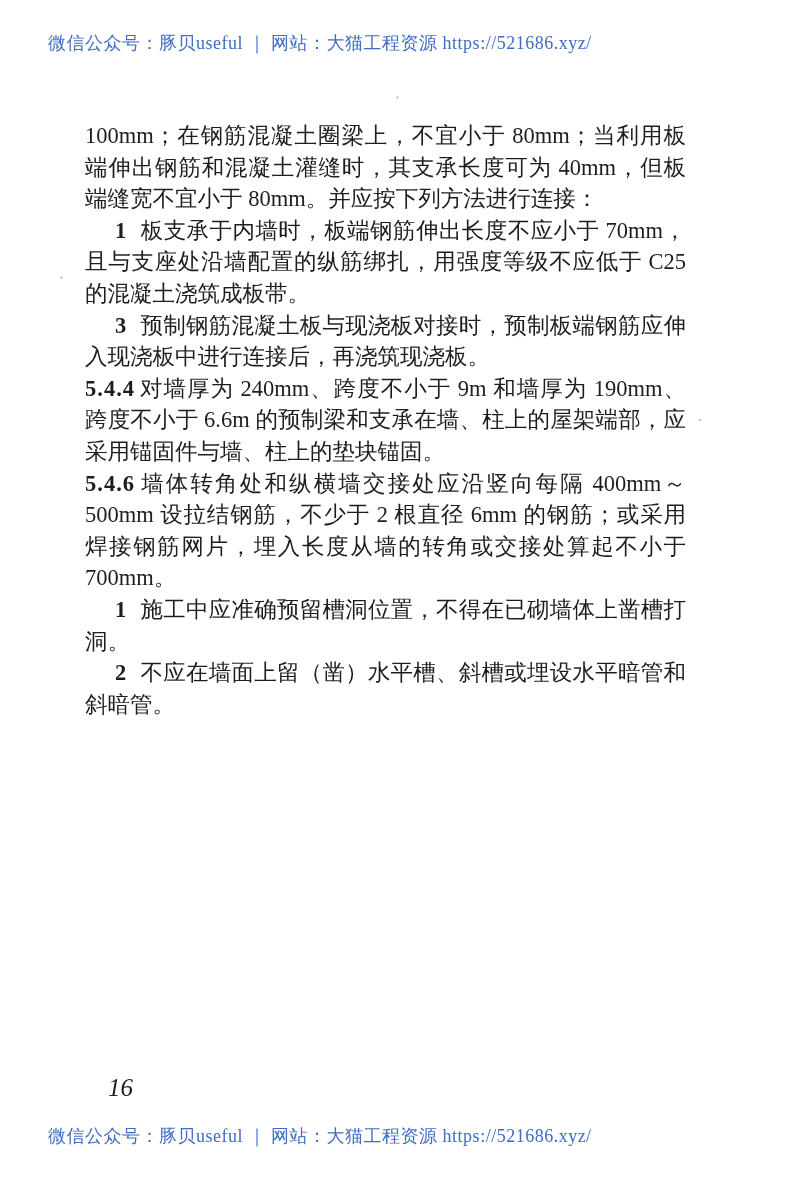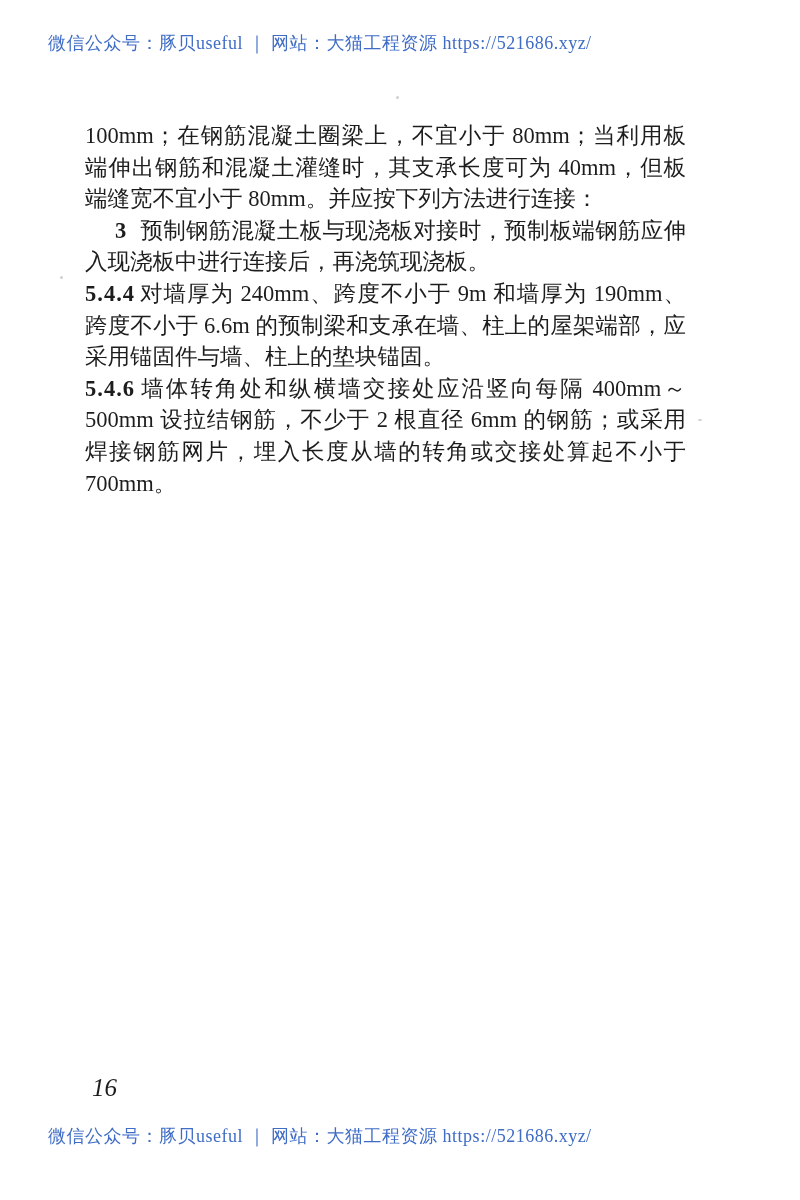--- a/index.html
+++ b/index.html
@@ -37,21 +37,21 @@
     line-height: 31.6px;
     text-align: justify;
   }
   .body-text p { margin: 0; }
   .p-item { text-indent: 30px; }
   .p-plain, .p-section { text-indent: 0; }
   .num { font-weight: 700; margin-right: 14px; }
   .p-section .num { margin-right: 4px; letter-spacing: 1px; }
   .page-number {
     position: absolute;
-    left: 92px;
+    left: 108px;
     top: 1074px;
     color: var(--text-color);
     font-size: 25px;
     font-style: italic;
     text-align: center;
   }
   .speck {
     position: absolute;
     background: #8a8a8a;
     opacity: 0.4;
@@ -62,20 +62,23 @@
 <body>
 
 <div class="watermark header">微信公众号：豚贝useful ｜ 网站：大猫工程资源 https://521686.xyz/</div>
 
 <div class="speck" style="left:396px; top:96px; width:3px; height:3px;"></div>
 <div class="speck" style="left:60px; top:276px; width:3px; height:3px;"></div>
 <div class="speck" style="left:698px; top:419px; width:4px; height:2px;"></div>
 
 <div class="body-text">
   <p class="p-plain"><span>100mm；在钢筋混凝土圈梁上，不宜小于 80mm；当利用板端伸出钢筋和混凝土灌缝时，其支承长度可为 40mm，但板端缝宽不宜小于 80mm。并应按下列方法进行连接：</span></p>
+  <p class="p-item"><b class="num">1</b><span>板支承于内墙时，板端钢筋伸出长度不应小于 70mm，且与支座处沿墙配置的纵筋绑扎，用强度等级不应低于 C25 的混凝土浇筑成板带。</span></p>
   <p class="p-item"><b class="num">3</b><span>预制钢筋混凝土板与现浇板对接时，预制板端钢筋应伸入现浇板中进行连接后，再浇筑现浇板。</span></p>
   <p class="p-section"><b class="num">5.4.4</b><span>对墙厚为 240mm、跨度不小于 9m 和墙厚为 190mm、跨度不小于 6.6m 的预制梁和支承在墙、柱上的屋架端部，应采用锚固件与墙、柱上的垫块锚固。</span></p>
   <p class="p-section"><b class="num">5.4.6</b><span>墙体转角处和纵横墙交接处应沿竖向每隔 400mm～500mm 设拉结钢筋，不少于 2 根直径 6mm 的钢筋；或采用焊接钢筋网片，埋入长度从墙的转角或交接处算起不小于 700mm。</span></p>
+  <p class="p-item"><b class="num">1</b><span>施工中应准确预留槽洞位置，不得在已砌墙体上凿槽打洞。</span></p>
+  <p class="p-item"><b class="num">2</b><span>不应在墙面上留（凿）水平槽、斜槽或埋设水平暗管和斜暗管。</span></p>
 </div>
 
 <div class="page-number">16</div>
 
 <div class="watermark footer">微信公众号：豚贝useful ｜ 网站：大猫工程资源 https://521686.xyz/</div>
 
 </body></html>

